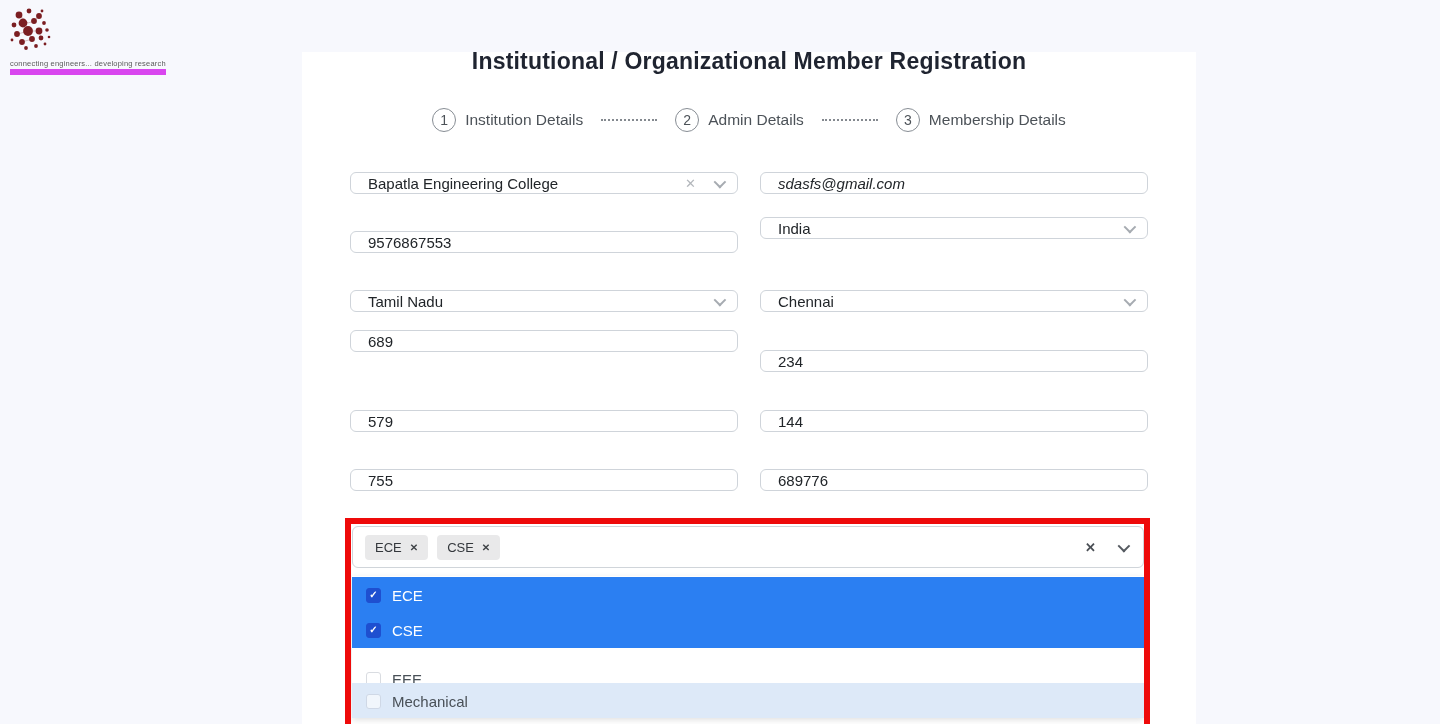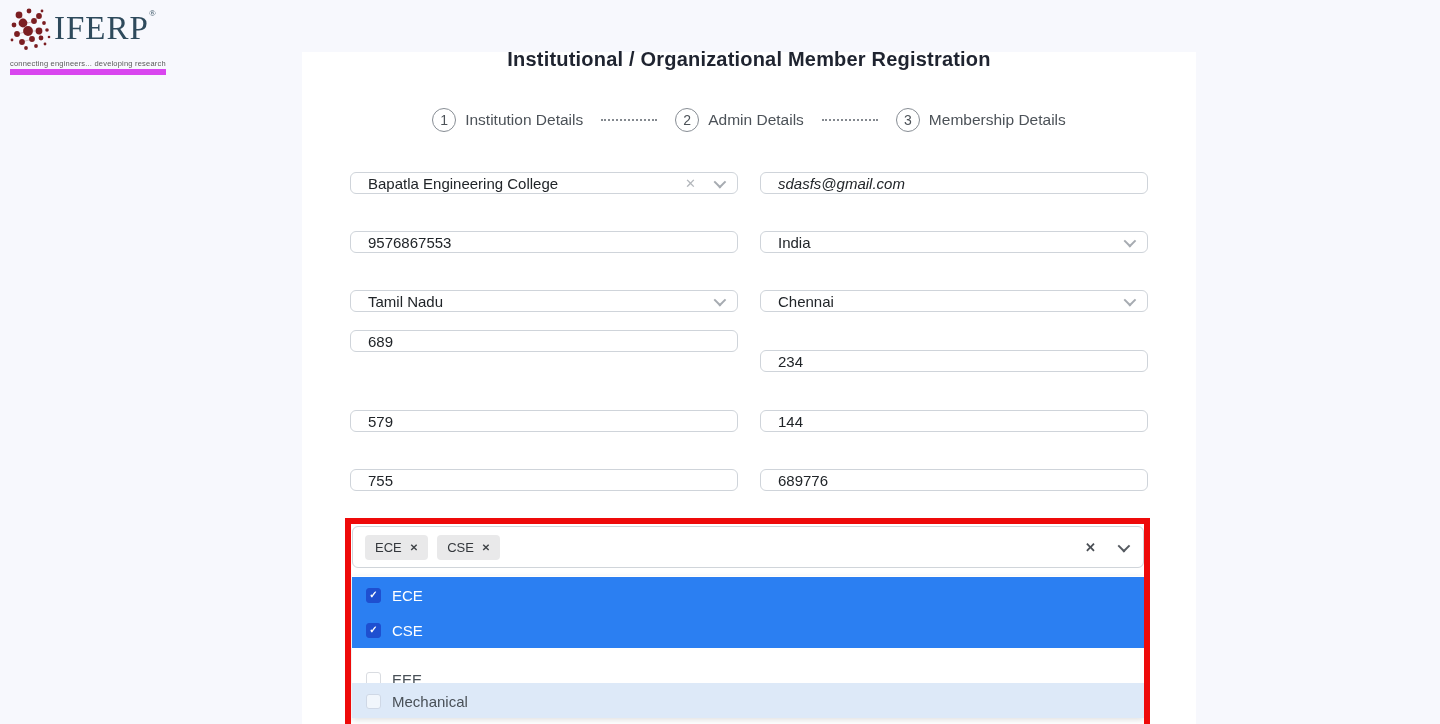--- a/index.html
+++ b/index.html
@@ -10,21 +10,21 @@
 
   
   .logo { position:absolute; left:8px; top:6px; width:170px; }
   .logo-row { display:flex; align-items:flex-start; }
   .logo-globe { width:46px; height:46px; }
   .logo-text { font-family:"Liberation Serif", serif; font-size:33px; color:#2e4a5c; letter-spacing:1px; line-height:44px; }
   .logo-reg { font-family:"Liberation Serif", serif; font-size:9px; color:#2e4a5c; vertical-align:top; line-height:14px; }
   .logo-tagline { font-size:7.5px; color:#5a5a5a; margin-left:2px; margin-top:-3px; letter-spacing:0.2px; border-bottom:6px solid #d946ef; display:inline-block; padding-bottom:1px; }
 
   
-  .page-title { position:absolute; left:302px; top:48px; width:894px; text-align:center; font-size:20px; font-weight:700; color:#1f2430; letter-spacing:0.2px; }
+  .page-title { position:absolute; left:302px; top:48px; width:894px; text-align:center; font-size:23px; font-weight:700; color:#1f2430; letter-spacing:0.2px; }
 
   
   .stepper { position:absolute; left:302px; top:108px; width:894px; display:flex; justify-content:center; align-items:center; gap:14px; }
   .step { display:flex; align-items:center; gap:9px; }
   .step-circle { width:24px; height:24px; border:1px solid #878d94; border-radius:50%; display:flex; align-items:center; justify-content:center; font-size:14px; color:#4c5258; }
   .step-label { font-size:15.5px; color:#4c5258; }
   .step-connector { width:56px; height:0; border-top:2px dotted #84898f; margin:0 4px; }
 
   
   .field { position:absolute; width:388px; height:22px; background:#fff; border:1px solid #cfd4da; border-radius:6px; display:flex; align-items:center; padding:0 14px 0 17px; }
@@ -88,23 +88,20 @@
         <circle cx="24" cy="33" r="2.9"></circle>
           <circle cx="33" cy="32" r="2.4"></circle>
           <circle cx="28" cy="40" r="1.9"></circle>
         <circle cx="18" cy="42" r="1.9"></circle>
           <circle cx="37" cy="38" r="1.4"></circle>
           <circle cx="4" cy="34" r="1.4"></circle>
         <circle cx="41" cy="31" r="1.3"></circle>
           <circle cx="34" cy="5" r="1.4"></circle>
       </g>
     </svg>
-    <div>
-      <span class="logo-text">IFERP</span><span class="logo-reg">®</span>
-    </div>
   </div>
   <div class="logo-tagline">connecting engineers... developing research</div>
 </div>
 
 <div class="panel"></div>
 
 <div class="page-title">Institutional / Organizational Member Registration</div>
 
 <div class="stepper">
   <div class="step">
@@ -128,21 +125,21 @@
   <span class="clear-x">✕</span>
   <span class="chev"></span>
 </div>
 <div class="field c2" style="top:172px;font-style:italic;">
   <span class="ftext">sdasfs@gmail.com</span>
 </div>
 
 <div class="field c1" style="top:231px;">
   <span class="ftext">9576867553</span>
 </div>
-<div class="field c2" style="top:231px;">
+<div class="field c2" style="top:217px;">
   <span class="ftext">India</span>
   <span class="chev"></span>
 </div>
 
 <div class="field c1" style="top:290px;">
   <span class="ftext">Tamil Nadu</span>
   <span class="chev"></span>
 </div>
 <div class="field c2" style="top:290px;">
   <span class="ftext">Chennai</span>

